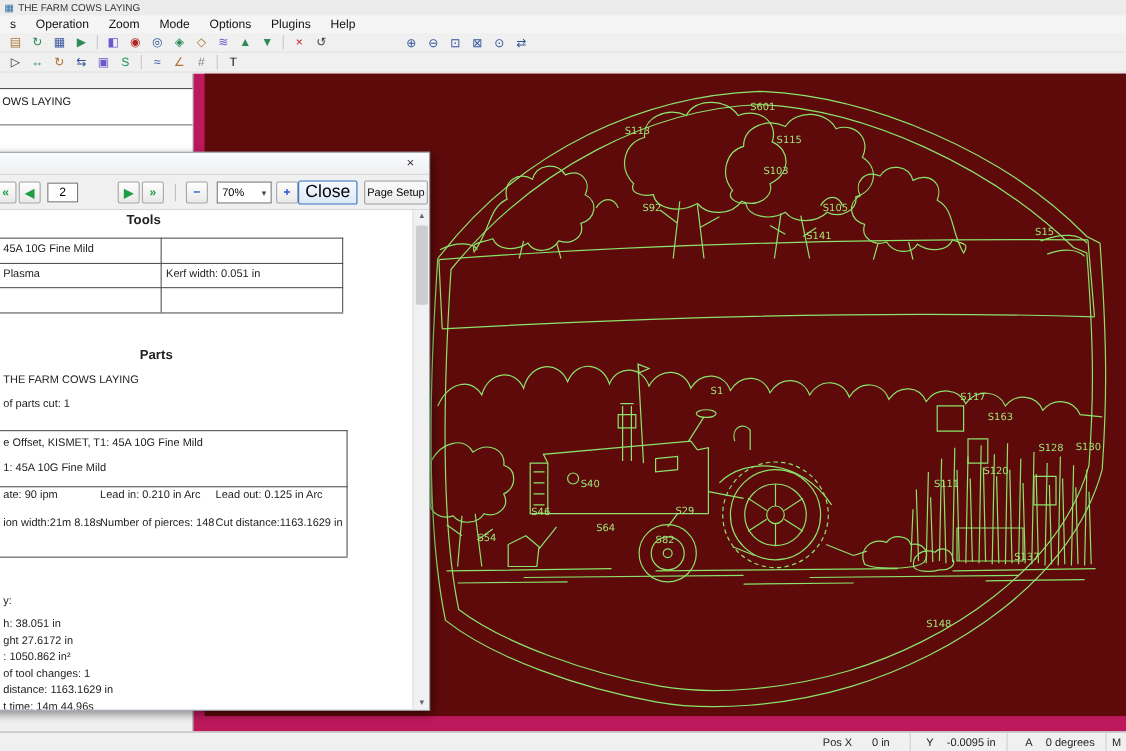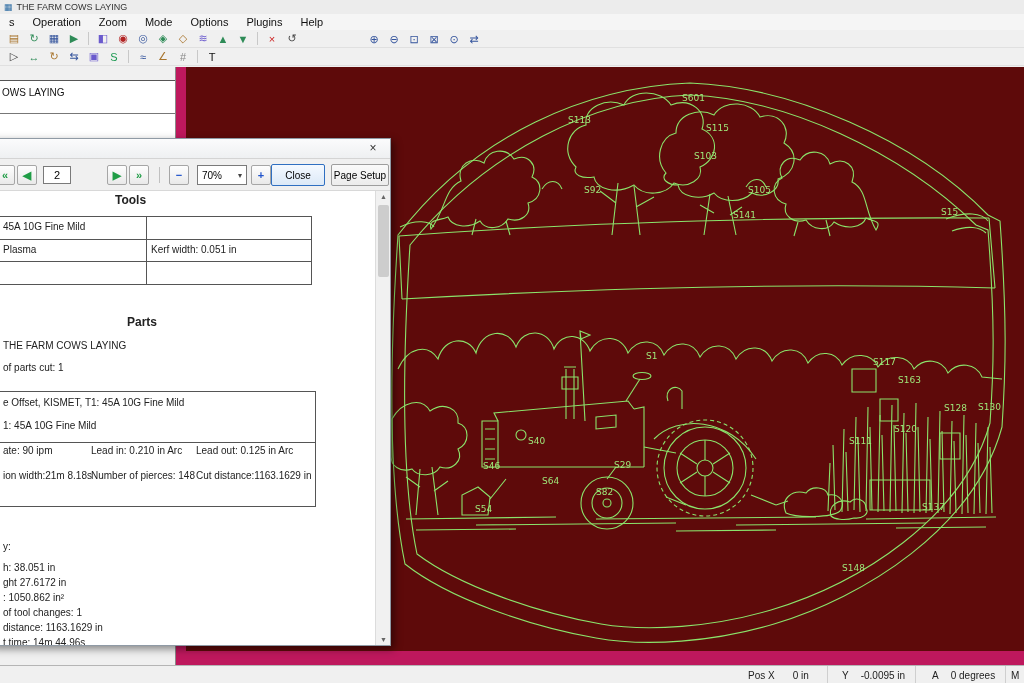--- a/index.html
+++ b/index.html
@@ -36,21 +36,21 @@
   .dlg-title { position:absolute; left:0; top:0; width:100%; height:20px; background:linear-gradient(#fbfbfc,#eef0f2); border-bottom:1px solid #d4d4d4; }
   .dlg-close { position:absolute; right:6px; top:2px; width:22px; height:15px; text-align:center; line-height:14px; font-size:12px; color:#333; cursor:default; }
   .dlg-toolbar { position:absolute; left:0; top:20px; width:100%; height:32px; background:#f0f0f0; border-bottom:1px solid #d8d8d8; }
   .dlg-btn { position:absolute; top:6px; width:20px; height:20px; border:1px solid #a6a6a6; background:linear-gradient(#fefefe,#e9e9e9); display:flex; align-items:center; justify-content:center; font-size:11px; border-radius:2px; cursor:default; }
   .nav-glyph { color:#1f9d46; font-weight:bold; }
   .zoom-glyph { color:#2255cc; font-weight:bold; }
   .page-input { position:absolute; left:52px; top:7px; width:28px; height:18px; border:1px solid #7a7a7a; text-align:center; font-size:11px; font-family:"Liberation Sans",sans-serif; background:#fff; }
   .tool-sep { position:absolute; left:168px; top:8px; width:1px; height:16px; background:#c0c0c0; }
   .zoom-select { position:absolute; left:206px; top:6px; width:50px; height:20px; border:1px solid #7a7a7a; background:#fff; font-size:10px; display:flex; align-items:center; justify-content:space-between; padding:0 4px; cursor:default; }
   .zoom-select .chev { font-size:8px; color:#444; }
-  .close-btn { position:absolute; left:280px; top:5px; width:54px; height:22px; border:1px solid #2f6fc1; background:linear-gradient(#f4f9ff,#dce9f7); font-size:10px; display:flex; align-items:center; justify-content:center; border-radius:2px; cursor:default; }
+  .close-btn { position:absolute; left:280px; top:5px; width:54px; height:22px; border:1px solid #2f6fc1; background:linear-gradient(#f4f9ff,#dce9f7); font-size:16px; display:flex; align-items:center; justify-content:center; border-radius:2px; cursor:default; }
   .pagesetup-btn { position:absolute; left:340px; top:5px; width:58px; height:22px; border:1px solid #9e9e9e; background:linear-gradient(#fafafa,#ececec); font-size:10px; display:flex; align-items:center; justify-content:center; border-radius:2px; cursor:default; }
   .dlg-preview { position:absolute; left:0; top:52px; right:0; bottom:0; background:#ffffff; overflow:hidden; }
   .vscroll { position:absolute; right:0; top:0; bottom:0; width:15px; background:#f1f1f1; border-left:1px solid #dcdcdc; font-size:7px; color:#666; text-align:center; }
   .vthumb { position:absolute; left:2px; top:14px; width:11px; height:72px; background:#cdcdcd; border-radius:2px; }
   .varrow-up { position:absolute; top:2px; left:0; width:15px; }
   .varrow-dn { position:absolute; bottom:2px; left:0; width:15px; }
   .page { position:absolute; left:0; top:0; right:15px; bottom:0; }
   .doc-text { position:absolute; font-size:10px; color:#222; white-space:nowrap; }
   .doc-text.bold { font-weight:bold; font-size:12px; }
   .tline { position:absolute; background:#555; }
@@ -273,21 +273,21 @@
         <span class="part-label" style="left: 722px; top: 308px;">S163</span>
         <span class="part-label" style="left: 768px; top: 336px;">S128</span>
         <span class="part-label" style="left: 802px; top: 335px;">S130</span>
         <span class="part-label" style="left: 718px; top: 357px;">S120</span>
         <span class="part-label" style="left: 673px; top: 369px; text-align: center;">S111</span>
         <span class="part-label" style="left: 352px; top: 369px;">S40</span>
         <span class="part-label" style="left: 438px; top: 393px;">S29</span>
         <span class="part-label" style="left: 307px; top: 394px;">S46</span>
         <span class="part-label" style="left: 366px; top: 409px;">S64</span>
         <span class="part-label" style="left: 420px; top: 420px;">S82</span>
-        <span class="part-label" style="left: 258px; top: 437px; margin-left: 41px;">S54</span>
+        <span class="part-label" style="left: 258px; top: 418px;">S54</span>
         <span class="part-label" style="left: 746px; top: 435px;">S137</span>
         <span class="part-label" style="left: 666px; top: 496px;">S148</span>
       </div>
   </div>
 
   <div class="dialog">
     <div class="dlg-title">
       <span class="dlg-close">×</span>
     </div>
     <div class="dlg-toolbar">

